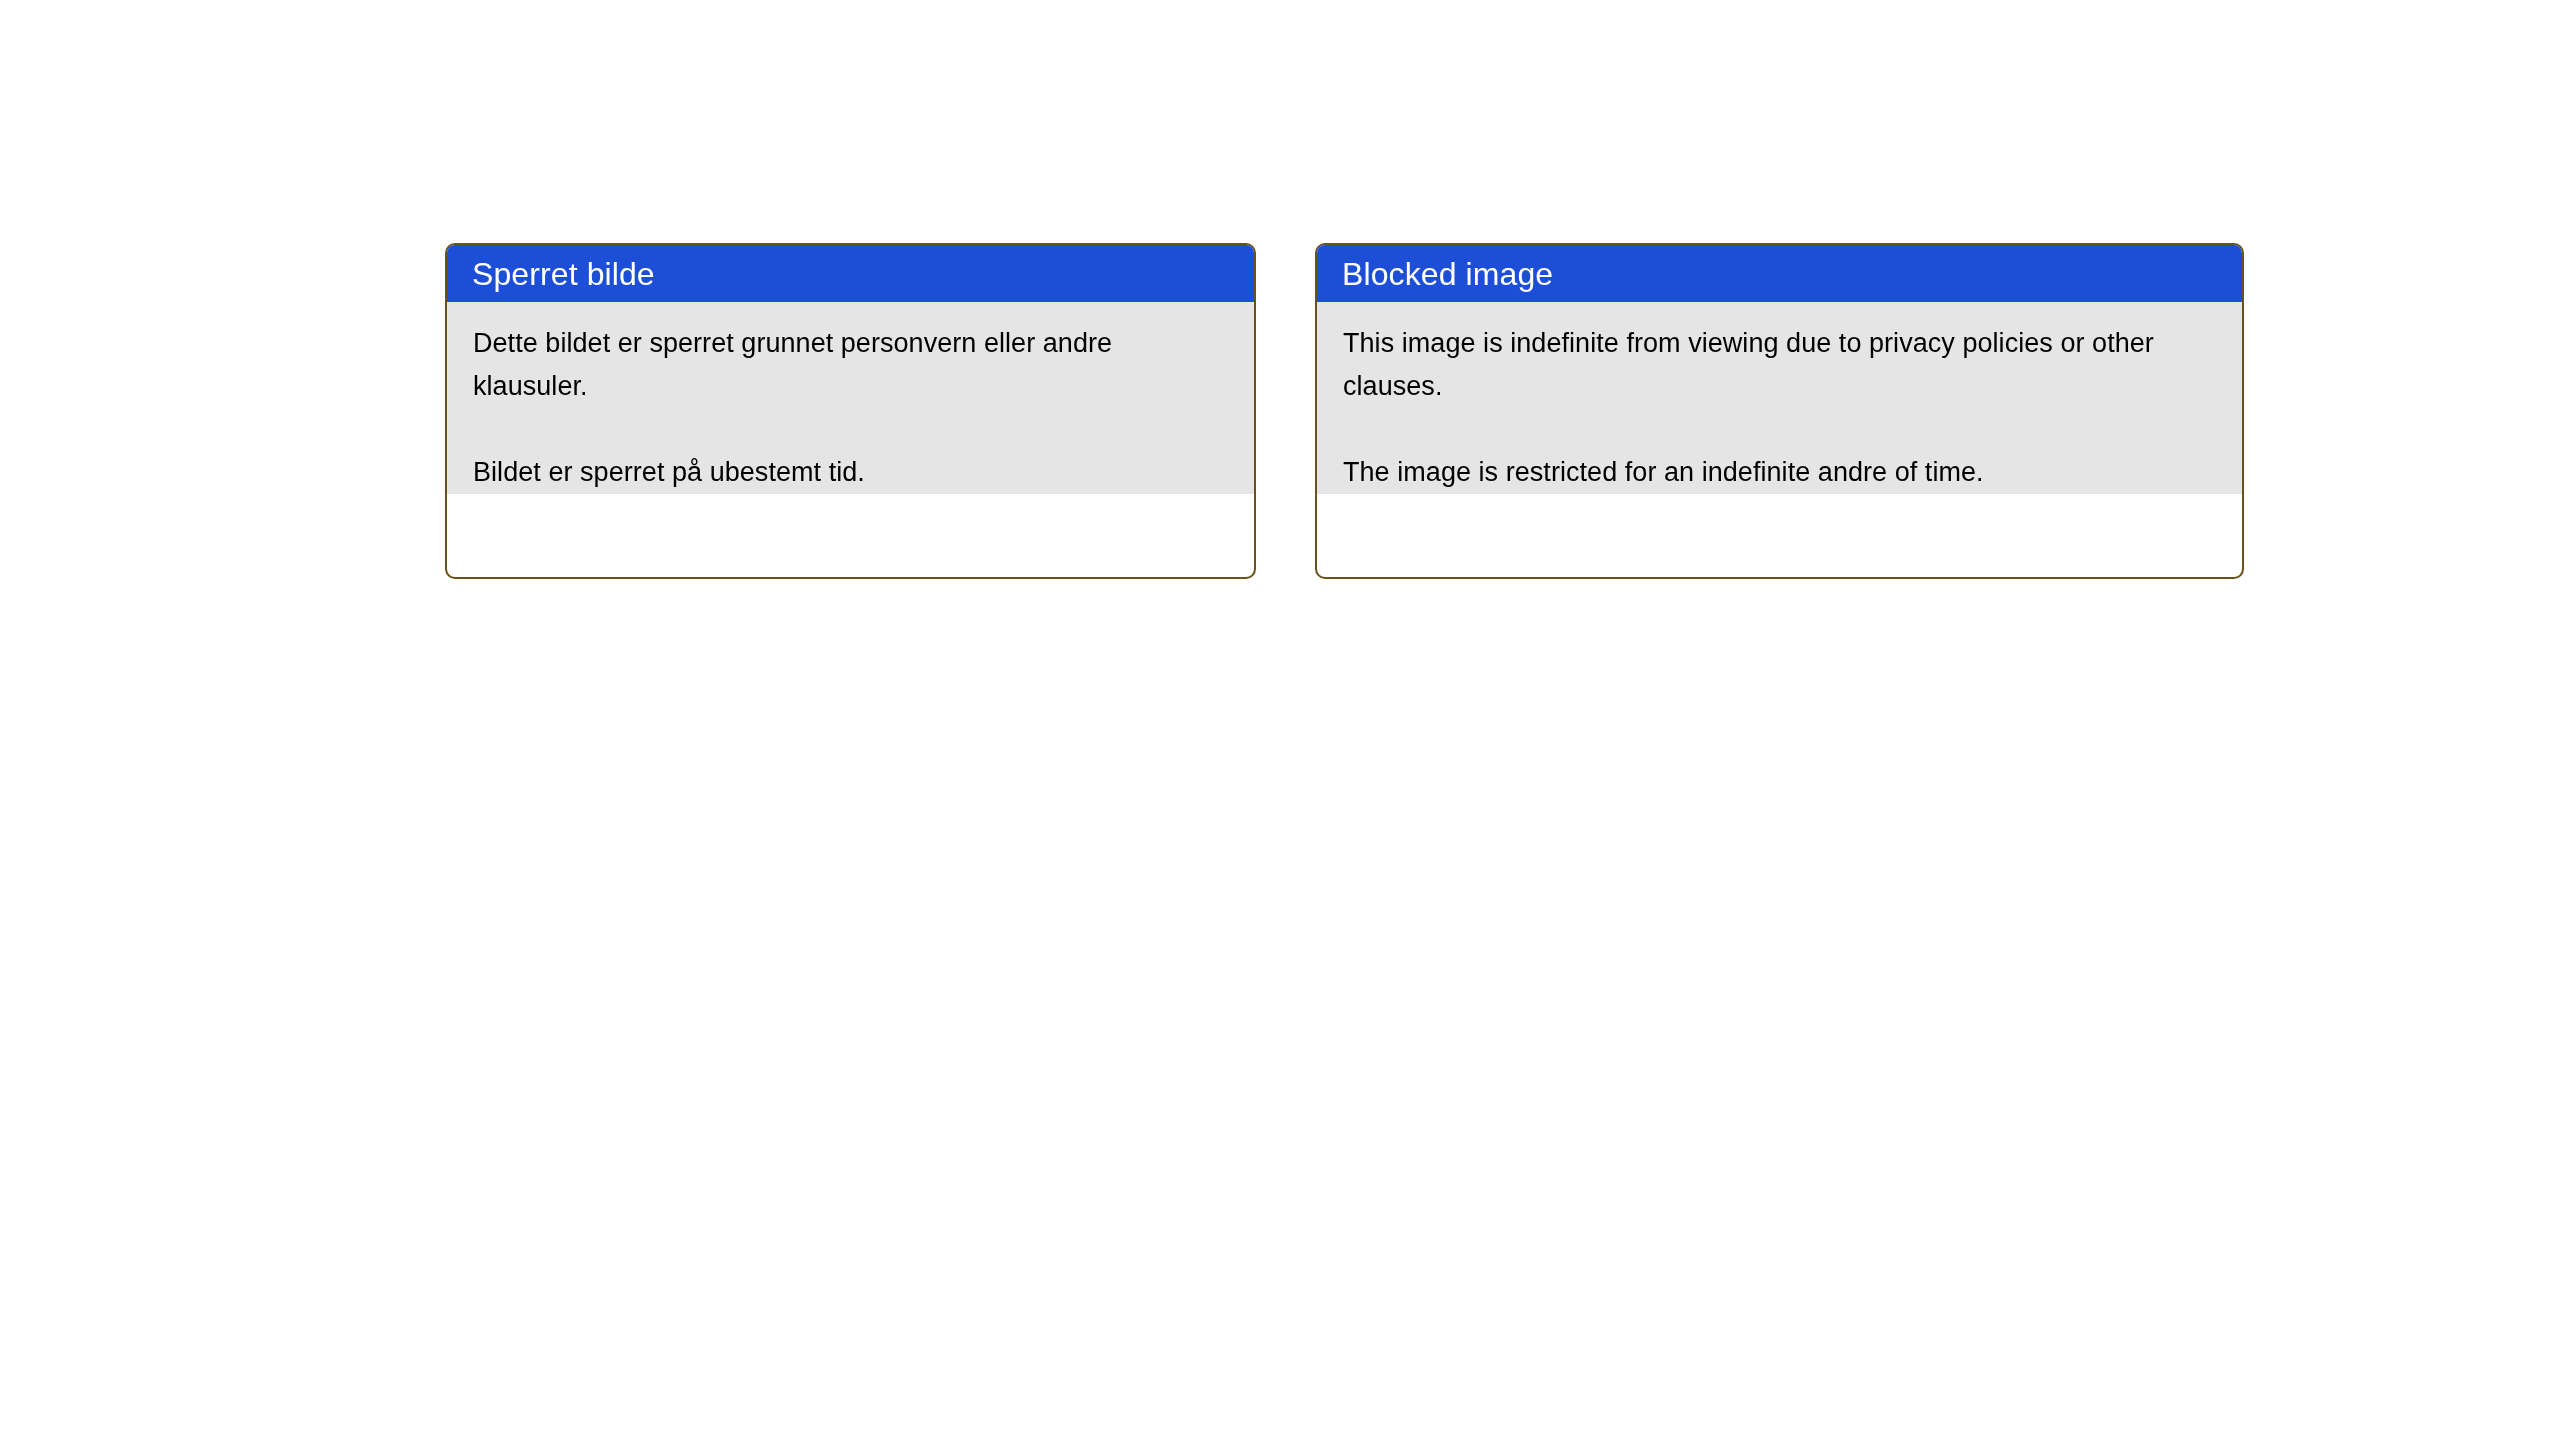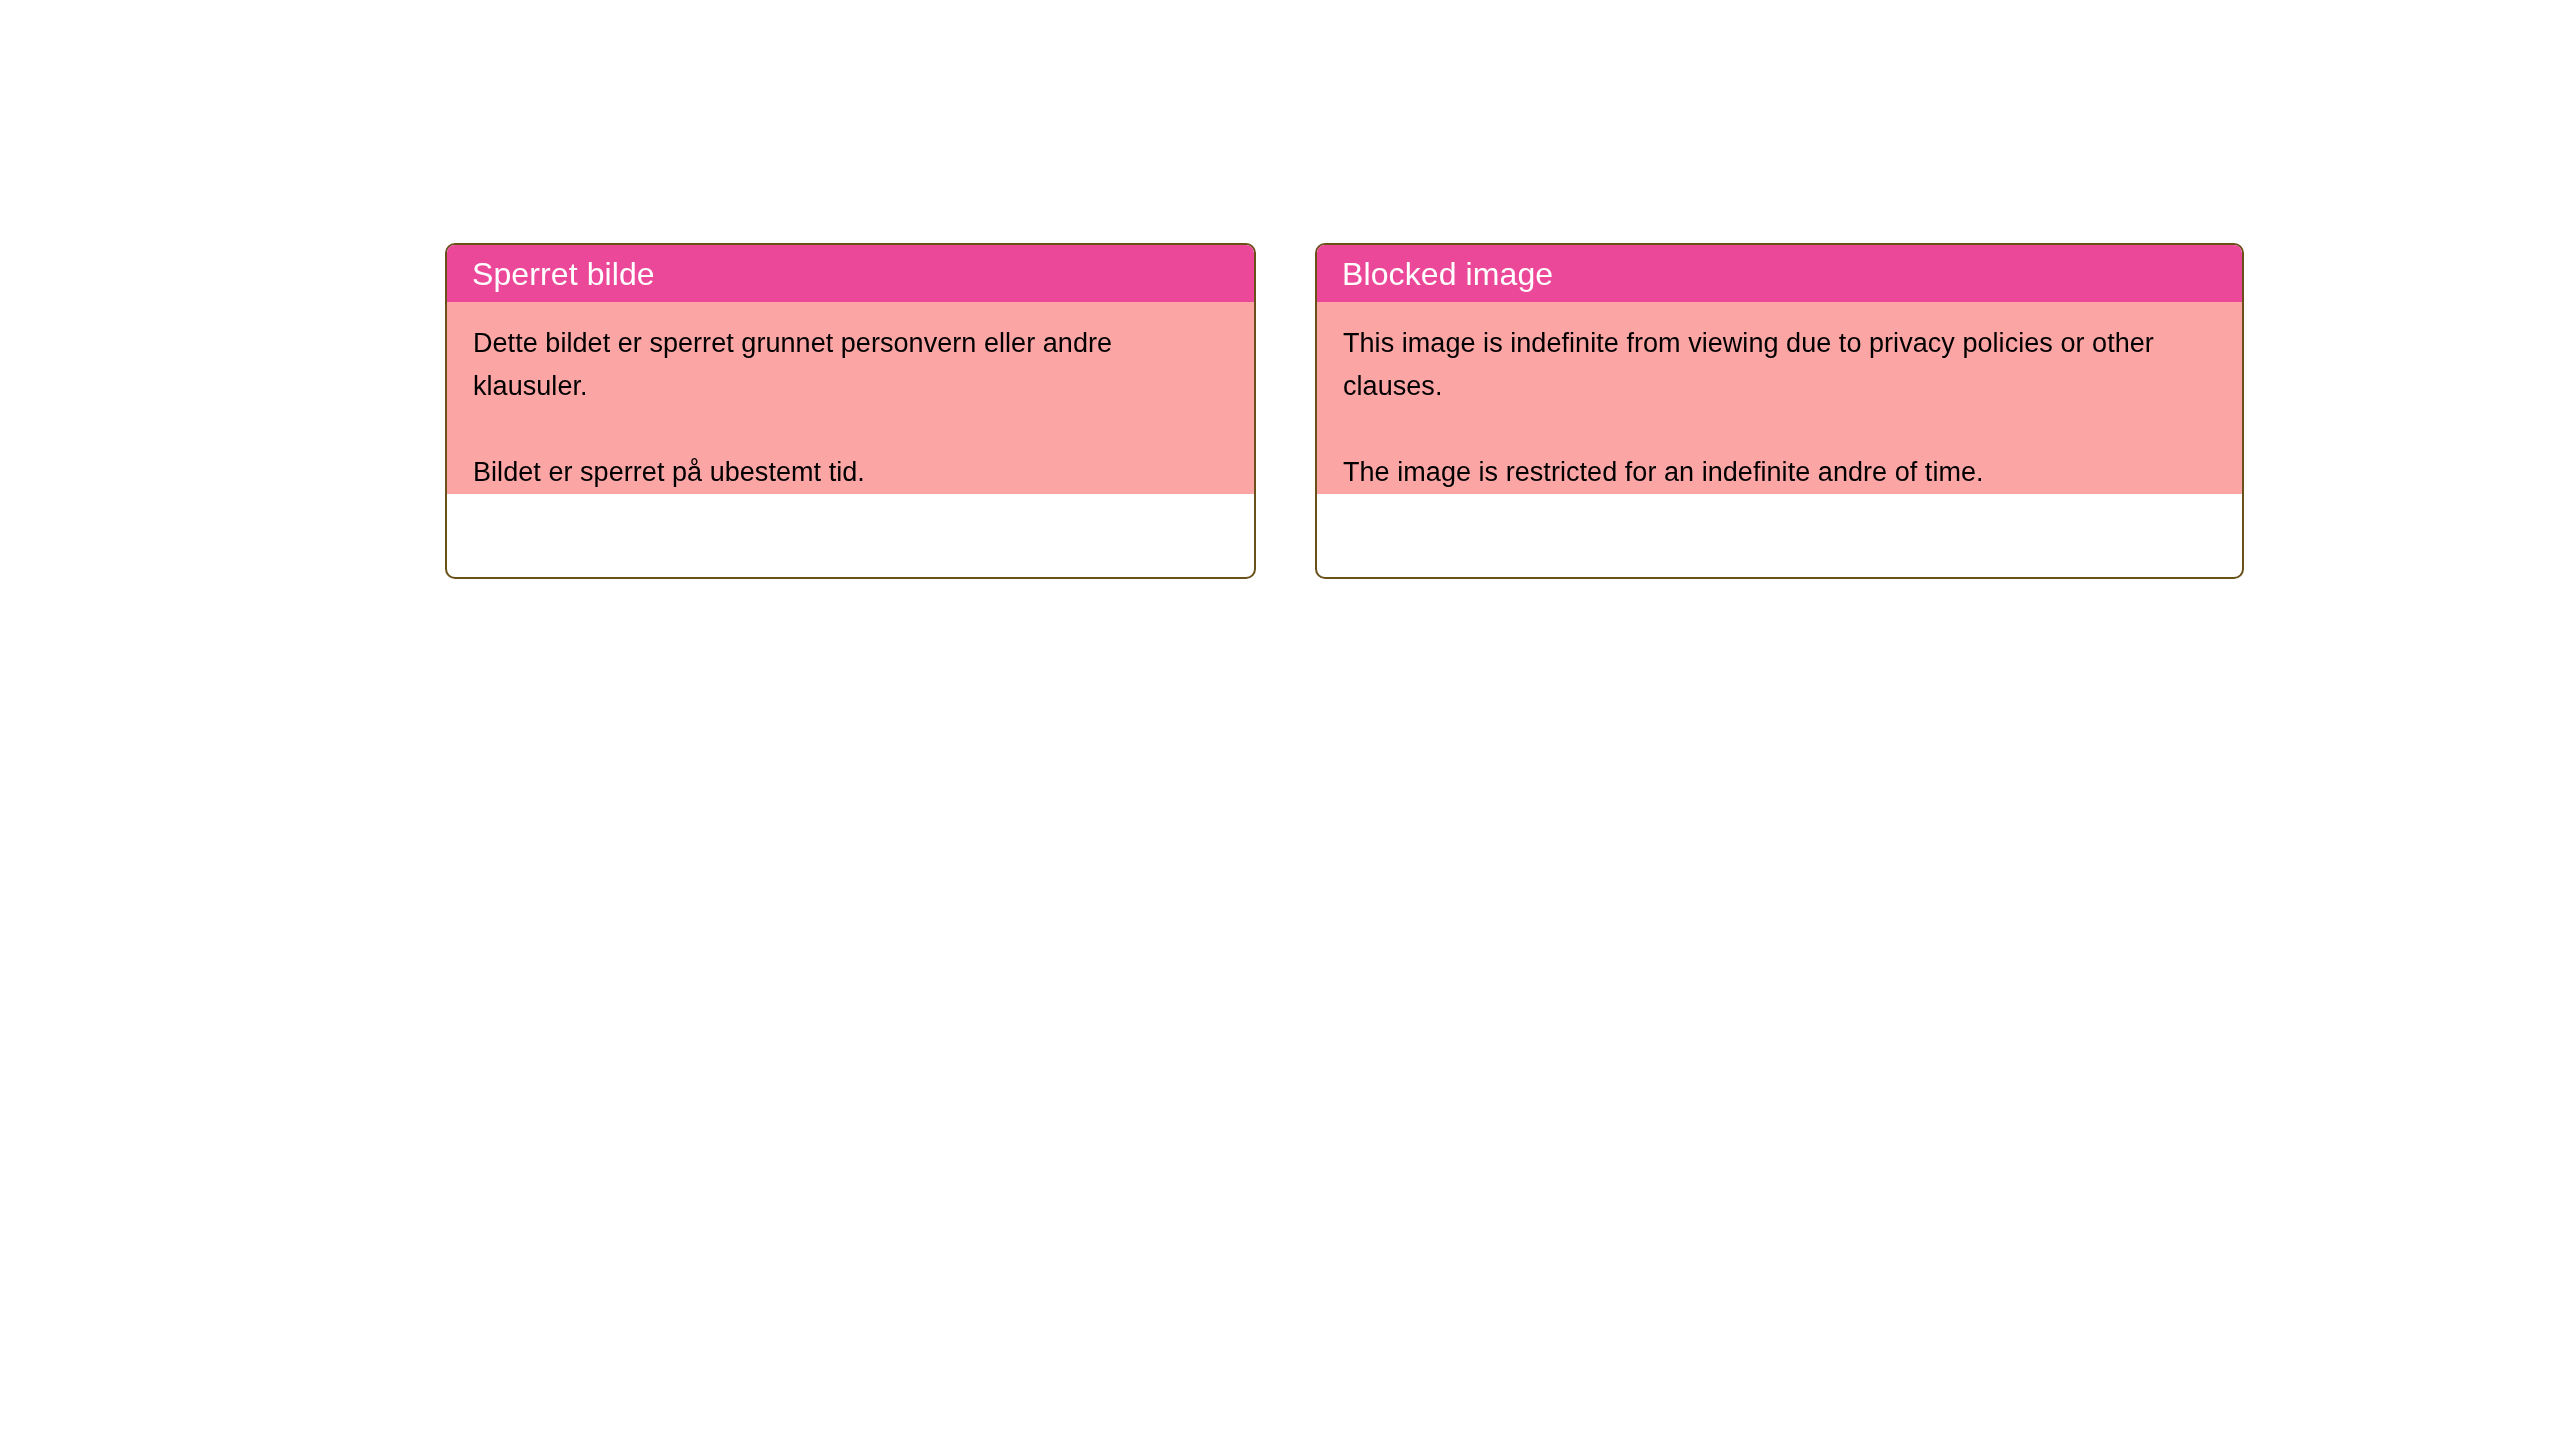--- a/index.html
+++ b/index.html
@@ -41,39 +41,39 @@
   .card-en {
     left: 1315px;
     top: 243px;
     width: 929px;
     height: 336px;
   }
 
   .card-header {
     box-sizing: border-box;
     height: 57px;
-    background: #ec4899;
+    background: #1d4ed8;
     display: flex;
     align-items: center;
     padding: 0 0 0 25px;
   }
 
   .card-header-title {
     color: #ffffff;
     font-size: 32px;
     font-weight: 400;
     line-height: 1;
     letter-spacing: 0.1px;
     white-space: nowrap;
   }
 
   .card-body {
     box-sizing: border-box;
     padding: 20px 24px 0 26px;
-    background: #fca5a5;
+    background: #e5e5e5;
   }
 
   .card-paragraph {
     color: #000000;
     font-size: 27px;
     font-weight: 400;
     line-height: 43px;
     margin: 0;
     letter-spacing: 0.05px;
   }

